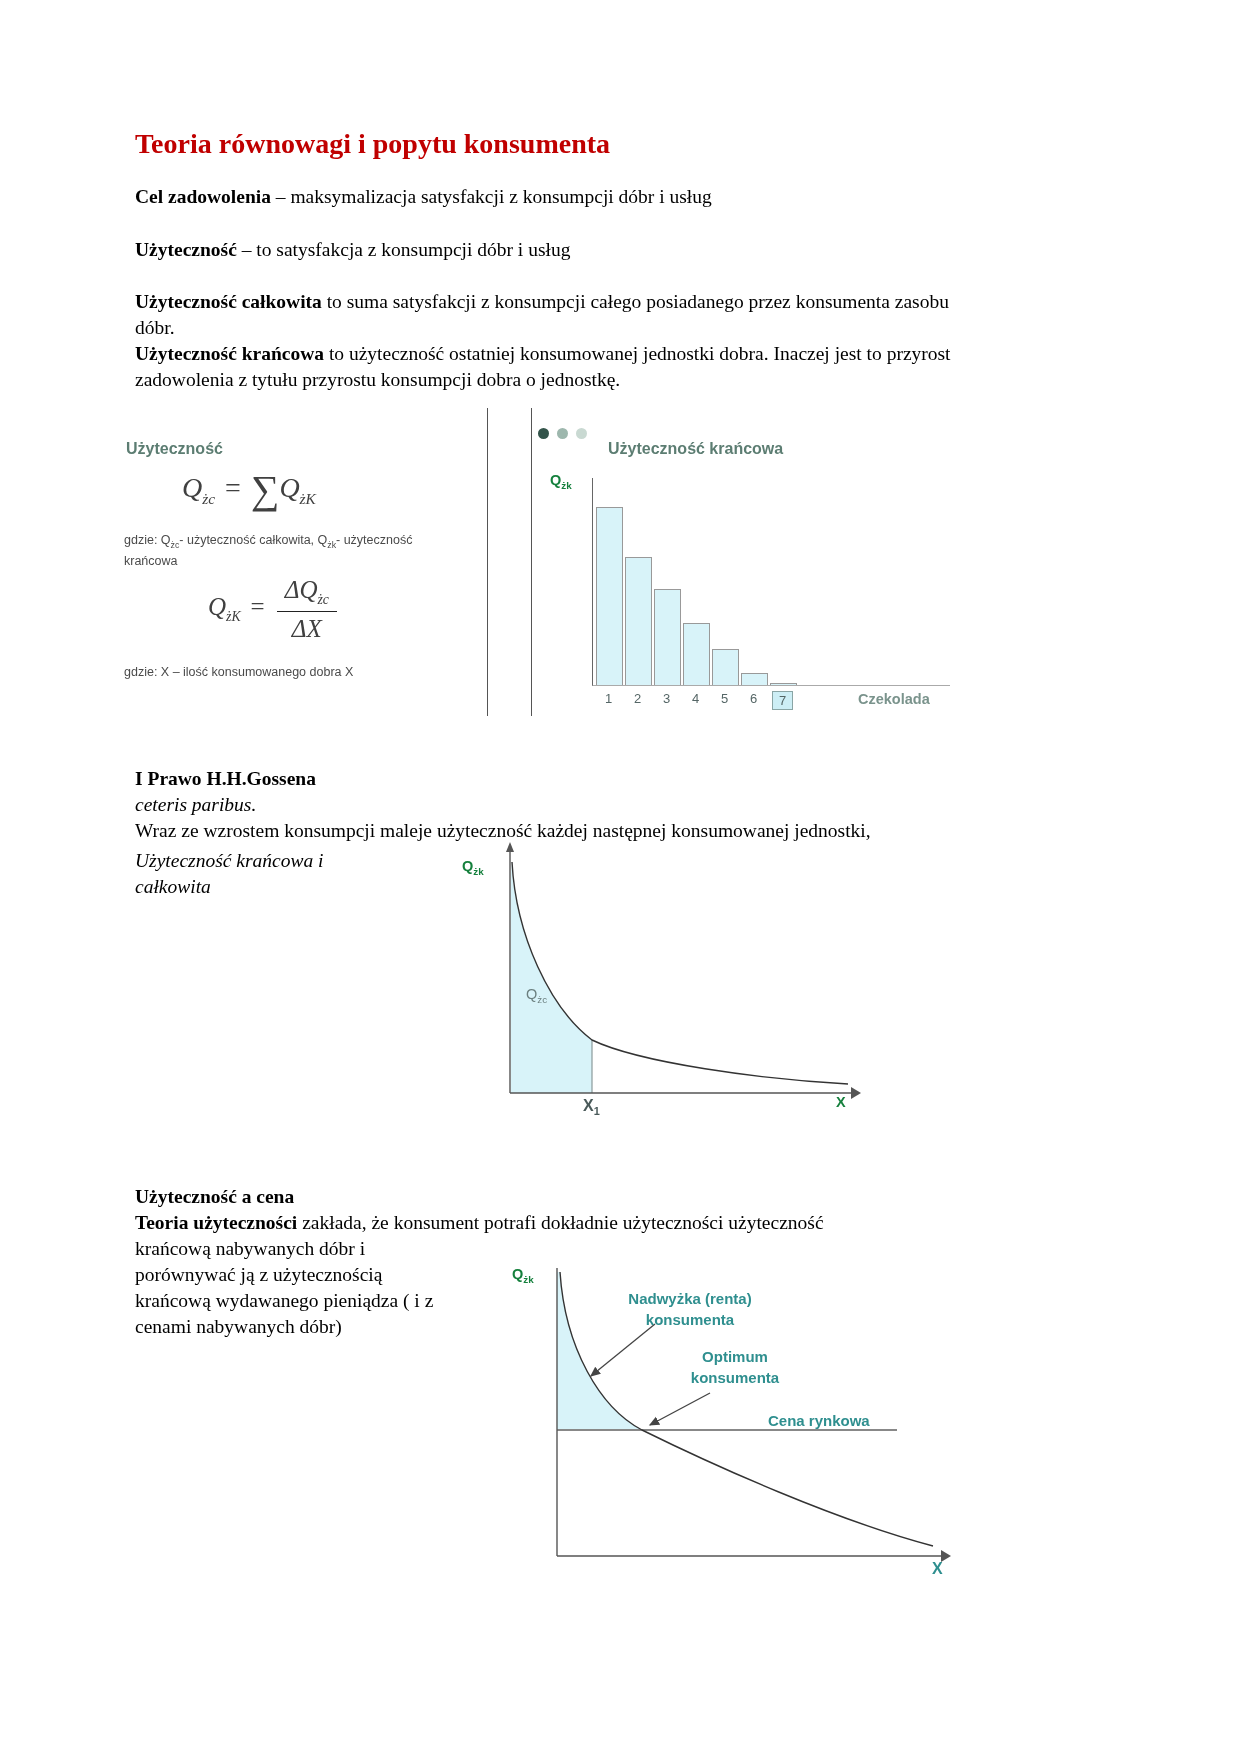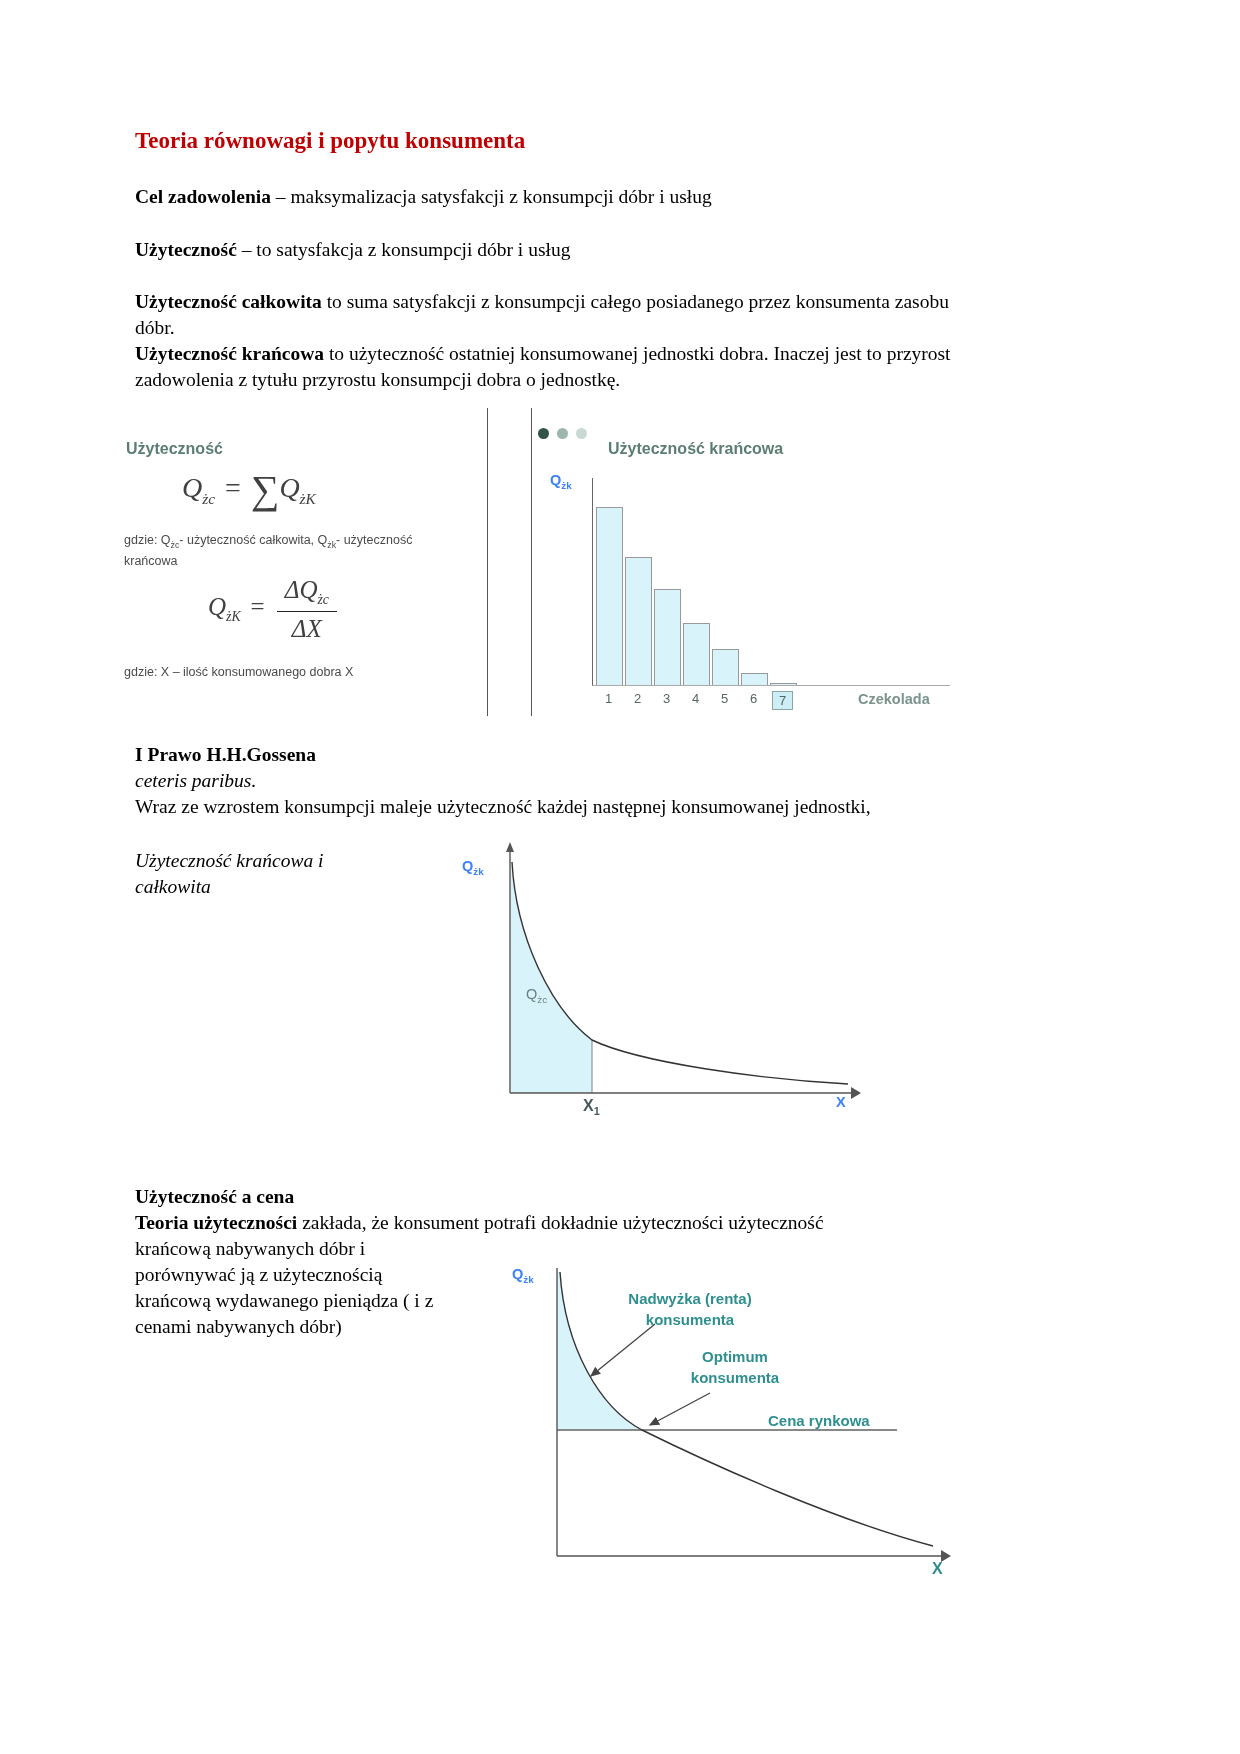--- a/index.html
+++ b/index.html
@@ -1,19 +1,19 @@
 <!DOCTYPE html>
 <html><head>
 <meta charset="utf-8">
 <style>
   *{margin:0;padding:0;box-sizing:border-box;}
   html,body{background:#ffffff;}
   .page{position:relative;width:1240px;height:1754px;background:#fff;font-family:"Liberation Serif",serif;color:#000;overflow:hidden;}
   .abs{position:absolute;}
-  .title{font-size:23px;font-weight:bold;color:#c00000;}
+  .title{font-size:28px;font-weight:bold;color:#c00000;}
   .body-text{font-size:19.5px;line-height:26px;}
   .body-text p{margin:0;}
   .italic{font-style:italic;}
   .fig-title{font-family:"Liberation Sans",sans-serif;font-weight:bold;font-size:16px;color:#5c7d72;}
   .fig-note{font-family:"Liberation Sans",sans-serif;font-size:12.5px;line-height:16px;color:#4a4a4a;}
   .fig-note sub{font-size:70%;}
   .formula{font-size:28px;color:#404040;white-space:nowrap;}
   .formula .it{font-style:italic;}
   .formula sub{font-size:55%;font-style:italic;}
   .formula .eq{margin:0 10px;font-style:normal;}
@@ -21,21 +21,21 @@
   .formula-small{font-size:25px;}
   .frac{display:inline-block;text-align:center;vertical-align:middle;margin-left:2px;}
   .frac .num{display:block;border-bottom:1.5px solid #222;padding:0 8px 3px;}
   .frac .den{display:block;padding-top:3px;font-style:italic;}
   .vline{width:1px;background:#555;}
   .dots{display:flex;gap:8px;align-items:center;}
   .dot{width:11px;height:11px;border-radius:50%;display:inline-block;}
   .dot1{background:#33544a;}
   .dot2{background:#9db7ad;}
   .dot3{background:#c9d9d2;}
-  .axis-label{font-family:"Liberation Sans",sans-serif;font-weight:bold;font-size:14.5px;color:#3b82f6;}
+  .axis-label{font-family:"Liberation Sans",sans-serif;font-weight:bold;font-size:14.5px;color:#15803d;}
   .axis-label sub{font-size:68%;}
   .plot{border-left:1.5px solid #666;border-bottom:1px solid #aaa;}
   .bars{display:flex;align-items:flex-end;height:100%;padding-left:3px;}
   .bar{width:27px;margin-right:2px;background:#d8f3f9;border:1px solid #999;border-bottom:none;}
   .xlabels{display:flex;font-family:"Liberation Sans",sans-serif;font-size:13px;color:#556666;}
   .bar-label{width:29px;text-align:center;}
   .bar-label.highlighted{width:21px;margin:0 4px;background:#cdeef5;border:1px solid #8aa5a5;line-height:17px;}
   .x-caption{font-family:"Liberation Sans",sans-serif;font-weight:bold;font-size:14.5px;color:#7a938c;}
   .area-label{font-family:"Liberation Sans",sans-serif;font-size:14.5px;color:#6b7f7f;}
   .area-label sub,.xmark-label sub{font-size:68%;}
@@ -106,21 +106,21 @@
         <div class="bar-label">2</div>
         <div class="bar-label">3</div>
         <div class="bar-label">4</div>
         <div class="bar-label">5</div>
         <div class="bar-label">6</div>
         <div class="bar-label highlighted">7</div>
       </div>
     <div class="abs x-caption" style="left:738px;top:283px;">Czekolada</div>
   </div>
 
-  <div class="abs body-text" style="left:135px;top:742px;width:900px;">
+  <div class="abs body-text" style="left:135px;top:766px;width:900px;">
     <div><b>I Prawo H.H.Gossena</b></div>
     <div><i>ceteris paribus.</i></div>
     <div>Wraz ze wzrostem konsumpcji maleje użyteczność każdej następnej konsumowanej jednostki,</div>
   </div>
 
   <div class="abs body-text italic" style="left:135px;top:848px;">
     <div>Użyteczność krańcowa i</div>
     <div>całkowita</div>
   </div>
 

